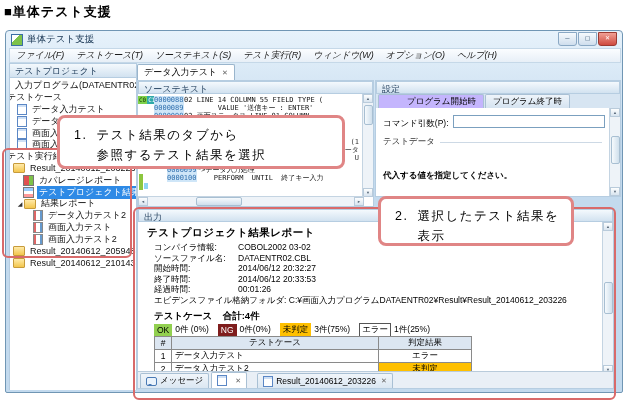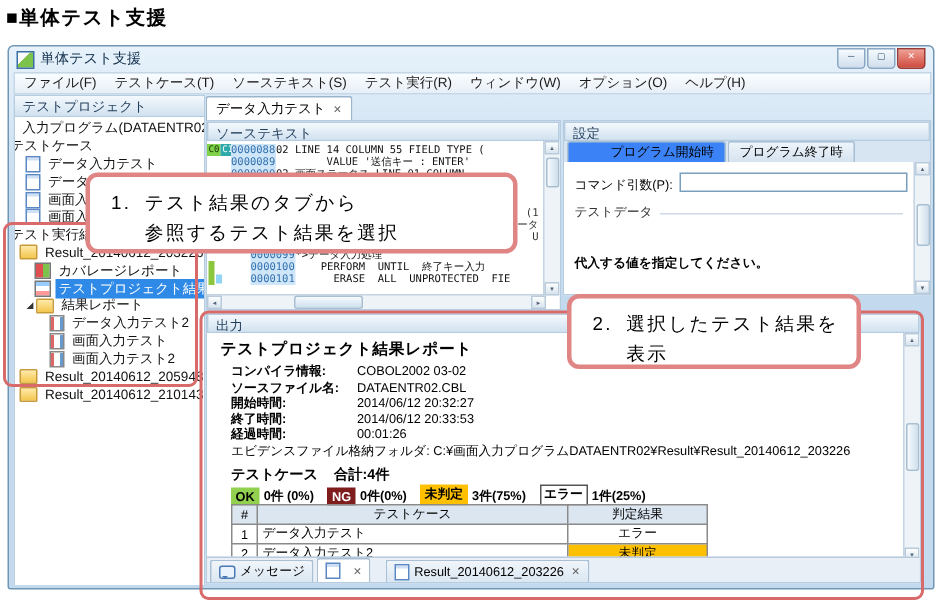--- a/index.html
+++ b/index.html
@@ -16,21 +16,21 @@
   .titlebar{left:0;top:0;width:100%;height:17px;display:flex;align-items:center;padding-left:5px;}
   .app-icon{width:10px;height:10px;border:1px solid #3a6ea5;background:linear-gradient(135deg,#fff 40%,#7dc24a 40%);margin-right:4px;}
   .title-text{font-size:9.5px;color:#12304e;}
   .win-btns{position:absolute;right:5px;top:1px;display:flex;}
   .win-btn{width:17px;height:12px;margin-left:1px;border:1px solid #8aa8c4;border-radius:0 0 3px 3px;
            background:linear-gradient(#f6fafd,#cfdeed);font-size:6px;line-height:11px;text-align:center;color:#2e4d6b;}
   .win-btn.close{background:linear-gradient(#f0a095,#cf4a3f);border-color:#9b3a32;color:#fff;}
 
   .menubar{left:3px;top:17px;width:612px;height:15px;background:linear-gradient(#fbfdff,#e7eff7);
            border:1px solid #c5d8e8;display:flex;align-items:center;font-size:9px;color:#1c1c1c;}
-  .menu-item{padding:0 6px;white-space:nowrap;}
+  .menu-item{padding:0 6px;white-space:nowrap;font-style:italic;}
 
   
   .phead{height:13px;background:linear-gradient(#f4f9fd,#d2e2f0);border:1px solid #b6cde1;
          font-size:9px;color:#1f3c5a;padding:1px 0 0 5px;box-sizing:border-box;white-space:nowrap;overflow:hidden;}
 
   
   .left-panel{left:3px;top:32px;width:128px;height:327px;background:#fff;border:1px solid #b6cde1;}
   .left-panel .phead{height:14px;border:none;border-bottom:1px solid #b6cde1;}
   .tree{position:relative;overflow:hidden;height:310px;background:#fff;padding-top:2px;}
   .titem{height:11.8px;display:flex;align-items:center;font-size:9px;white-space:nowrap;color:#111;}
@@ -71,40 +71,40 @@
         font-size:4px;line-height:7px;text-align:center;color:#567;box-sizing:border-box;}
   .vsb .sbtn{width:100%;height:9px;}
   .vthumb{position:absolute;left:1px;width:7px;background:linear-gradient(90deg,#f6fafd,#cfdfec);border:1px solid #a8bfd2;border-radius:2px;}
   .hthumb{height:7px;background:linear-gradient(#f6fafd,#cfdfec);border:1px solid #a8bfd2;border-radius:2px;}
 
   
   .settings-panel{left:369px;top:49px;width:246px;height:117px;background:#fff;border:1px solid #b6cde1;}
   .set-tabs{position:absolute;left:0;top:13px;right:0;height:14px;display:flex;padding-left:2px;background:#d7e5f2;}
   .stab{font-size:8.5px;padding:1px 7px;border:1px solid #a9c0d4;border-bottom:none;border-radius:2px 2px 0 0;
         background:linear-gradient(#eef4fa,#d5e3f0);margin-right:1px;white-space:nowrap;}
-  .stab.active{background:#3b82f6;position:relative;top:0;padding-left:28px;}
+  .stab.active{background:#c4b5fd;position:relative;top:0;padding-left:28px;}
   .set-body{position:absolute;left:0;top:27px;right:0;bottom:0;background:#fff;font-size:8.5px;overflow:hidden;}
   .inputbox{border:1px solid #7ba0bf;background:#fff;height:13px;}
   .grp{display:flex;align-items:center;font-size:8.5px;color:#333;}
   .grp::after{content:"";flex:1;height:1px;background:#cdd9e5;margin-left:5px;}
   .circ{width:11px;height:11px;border-radius:50%;border:1px solid #7a96b8;background:linear-gradient(#fff,#dde9f4);
         font-size:6px;line-height:10px;text-align:center;color:#44627f;margin-right:4px;flex:none;}
   .selectbox{display:inline-flex;border:1px solid #7ba0bf;background:#15803d;height:13px;align-items:center;font-size:8px;margin-top:20px;}
   .selectbox .sval{padding:0 3px;white-space:nowrap;}
   .selectbox .sbtnD{width:11px;height:11px;background:linear-gradient(#f2f7fb,#cddcea);border-left:1px solid #a9c0d4;
         font-size:4.5px;line-height:11px;text-align:center;color:#345;}
 
   
   .output-panel{left:131px;top:177px;width:477px;height:181px;background:#fff;border:1px solid #b6cde1;}
   .out-body{position:absolute;left:0;top:13px;right:0;height:152px;background:#fff;overflow:hidden;}
   .rep-title{position:absolute;left:9px;top:4px;font-size:10.5px;font-weight:bold;letter-spacing:0.5px;}
   .inforow{position:absolute;left:16px;font-size:8.5px;white-space:nowrap;}
-  .inforow .il{display:inline-block;min-width:84px;font-weight:bold;}
+  .inforow .il{display:inline-block;min-width:84px;}
   .sumrow{position:absolute;left:16px;font-size:9.5px;font-weight:bold;}
-  .badges{position:absolute;left:16px;display:flex;align-items:flex-end;font-size:8.5px;white-space:nowrap;font-weight:bold;}
+  .badges{position:absolute;left:16px;display:flex;align-items:center;font-size:8.5px;white-space:nowrap;}
   .btag{padding:0 2px;margin-right:3px;border:1px solid transparent;}
   .btag.ok{background:#92d050;}
   .btag.ng{background:#7f1d1d;color:#fff;}
   .btag.pend{background:#ffc000;}
   .btag.err{background:#fff;border-color:#555;}
   .btxt{margin-right:9px;}
   .rtable{position:absolute;left:16px;border-collapse:collapse;font-size:8.5px;}
   .rtable td,.rtable th{border:1px solid #8a8a8a;height:11px;padding:0 3px;font-weight:normal;}
   .rtable th{background:#dce6f1;text-align:center;}
   .cell-no{width:10px;text-align:center;}
@@ -266,25 +266,20 @@
           <div class="srow">
               <span class="gut"></span>
               <span class="lnum">0000099</span>
               <span class="code">*&gt;データ入力処理</span>
             </div>
           <div class="srow">
               <span class="gut"></span>
               <span class="lnum">0000100</span>
               <span class="code">    PERFORM  UNTIL  終了キー入力</span>
             </div>
-          <div class="srow">
-              <span class="gut"></span>
-              <span class="lnum">0000101</span>
-              <span class="code">      ERASE  ALL  UNPROTECTED  FIE</span>
-            </div>
           <span class="covbar" style="top:16px;height:16px;"></span>
           <span class="covchip" style="top:25px;"></span>
         </div>
         <div class="vsb" style="right:0;top:0;bottom:9px;">
           <div class="sbtn">▲</div>
           <div class="vthumb" style="top:11px;height:18px;"></div>
           <div class="sbtn" style="position:absolute;bottom:0;width:100%;">▼</div>
         </div>
         <div class="hsb" style="left:0;right:9px;bottom:0;">
           <div class="sbtn">◄</div>

